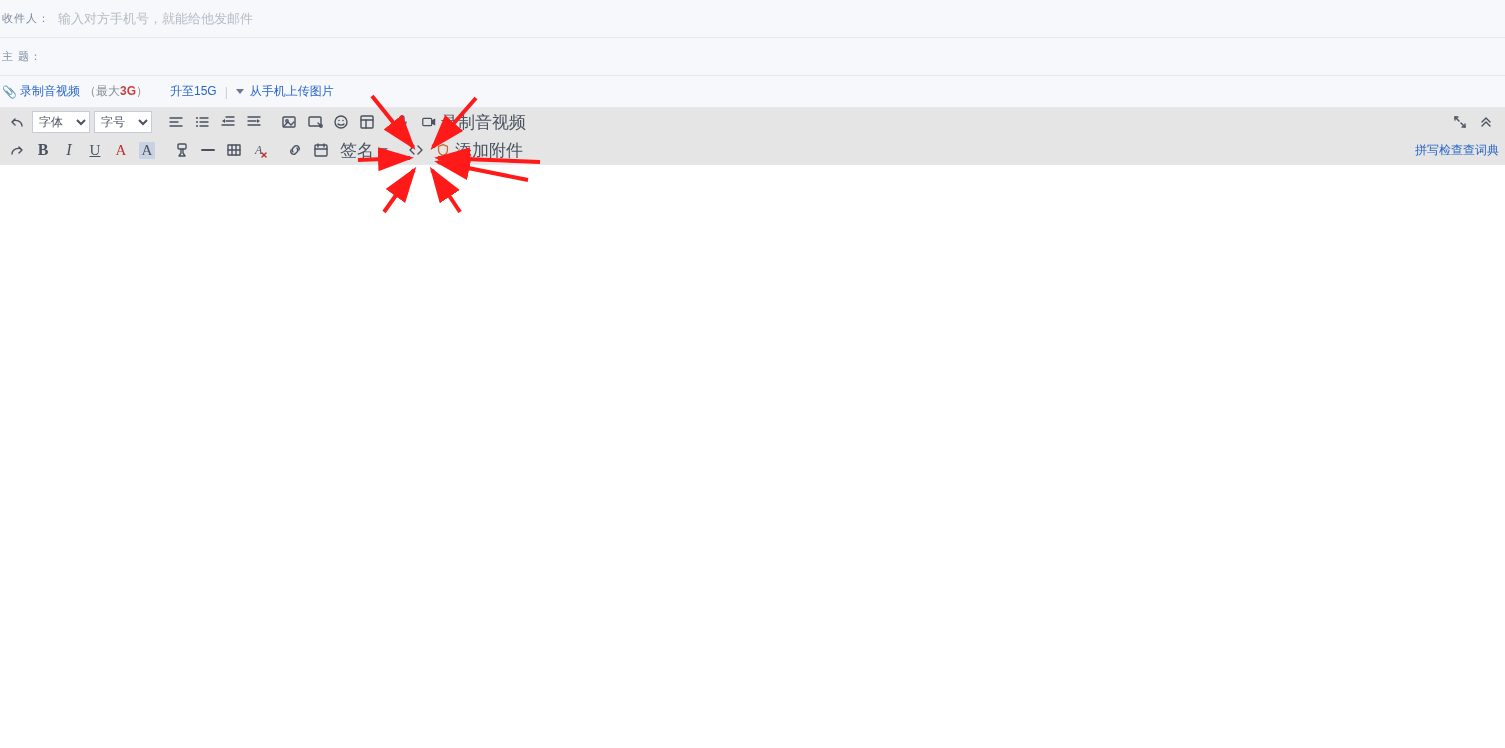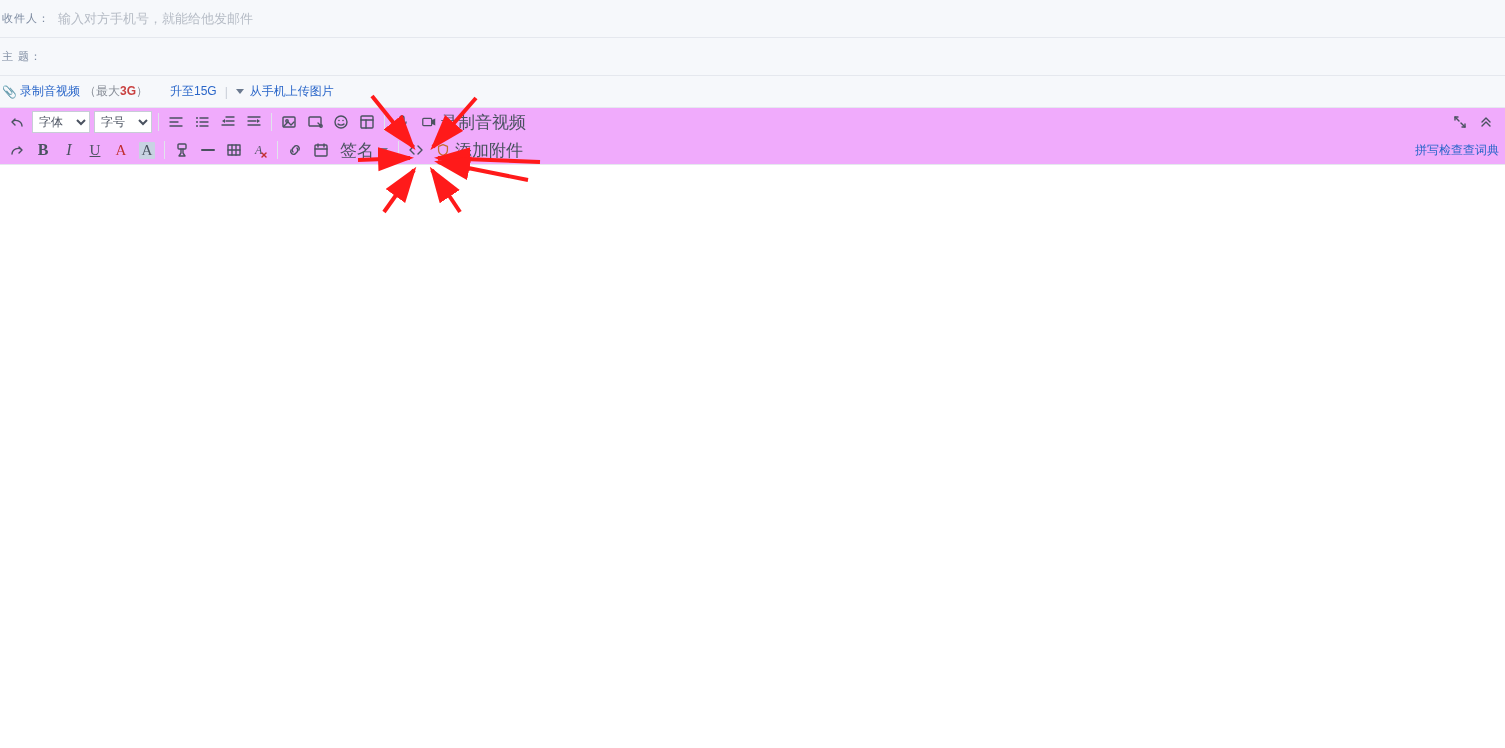--- a/index.html
+++ b/index.html
@@ -59,21 +59,21 @@
   .sep-v { color: #c7cdd6; margin: 0 6px; }
   .caret-down { display: inline-block; width: 0; height: 0; border-left: 4px solid transparent; border-right: 4px solid transparent; border-top: 5px solid #6b7a90; vertical-align: middle; margin-right: 4px; }
   .paperclip { color: #7c8aa0; margin-right: 1px; }
 
   
   .editor-wrap { background: #fff; }
   .toolbar {
     display: flex;
     flex-direction: column;
     border-bottom: 1px solid #e5e8ee;
-    background: #f0abfc;
+    background: #e5e5e5;
     user-select: none;
   }
   .tb-row {
     display: flex;
     align-items: center;
     height: 28px;
     padding: 0 4px;
     position: relative;
   }
   .tb-row.first { border-bottom: 0; }

